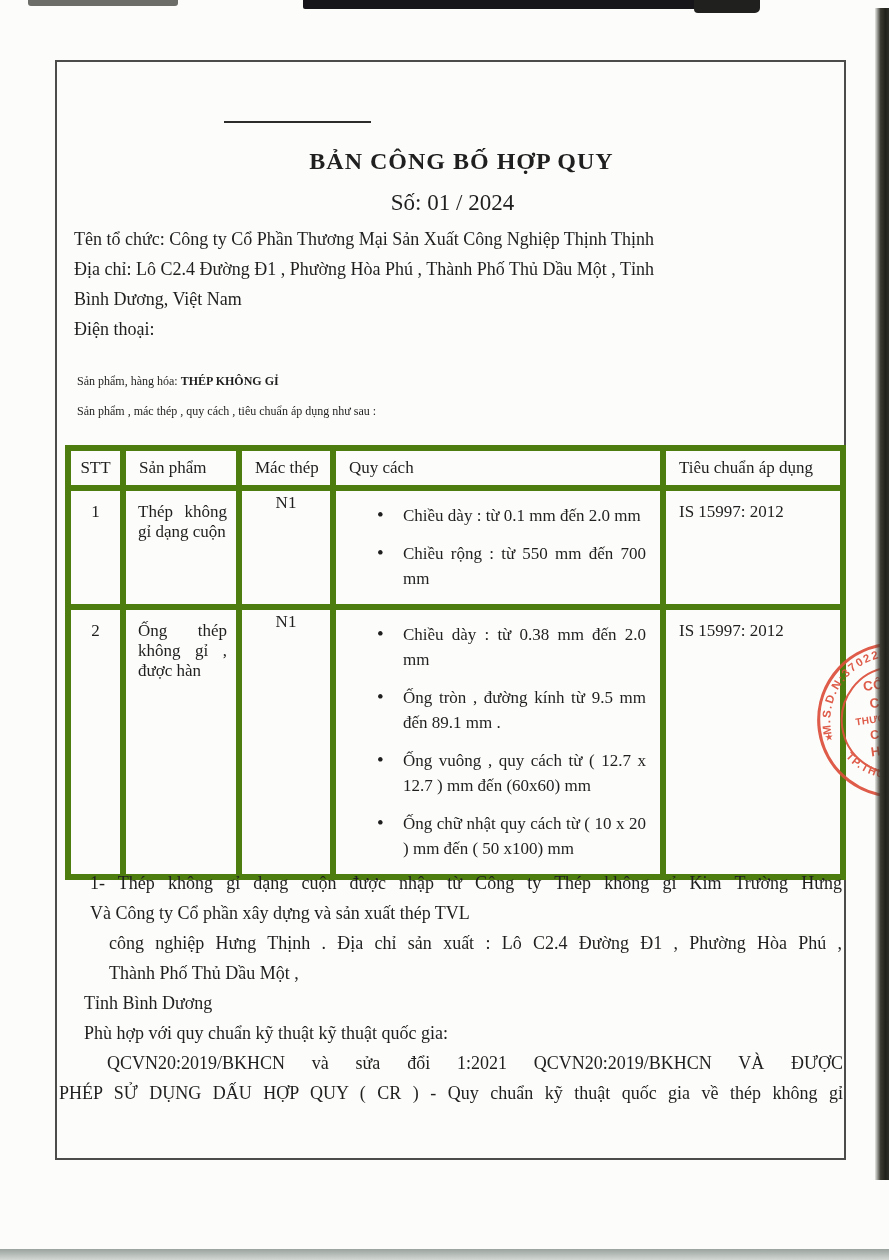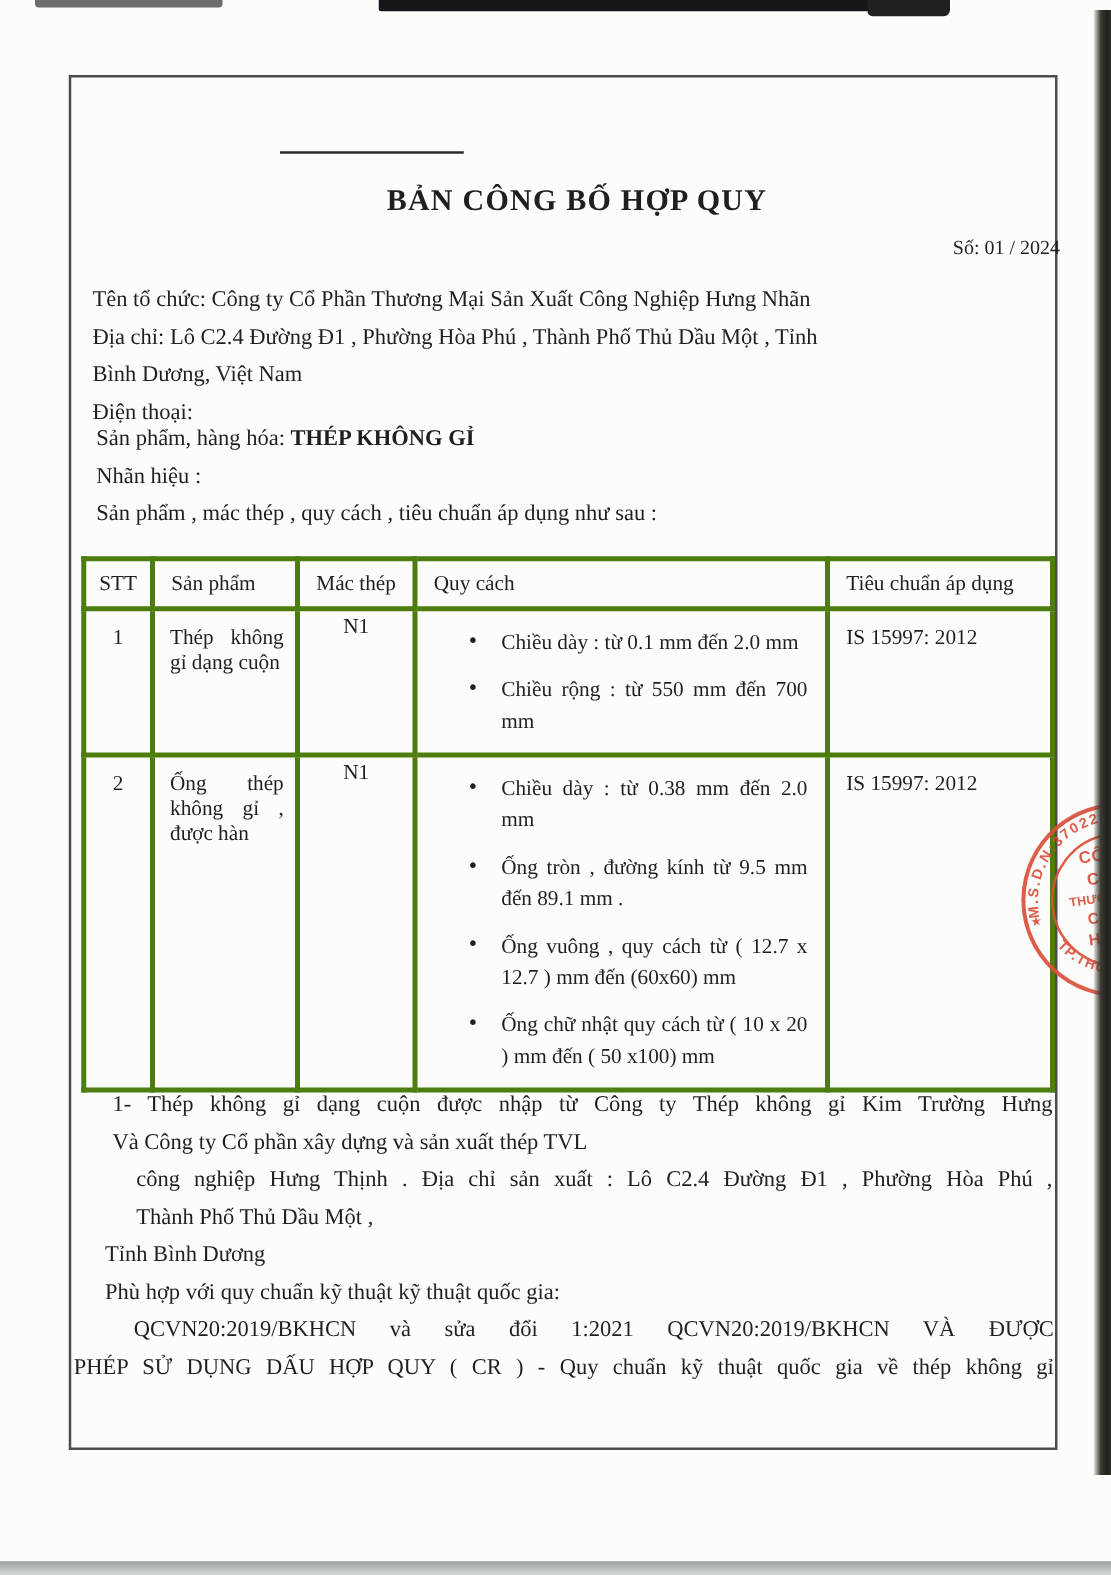--- a/index.html
+++ b/index.html
@@ -25,29 +25,29 @@
     border:2px solid #4c4c4a;
   }
   .abs { position:absolute; }
   
   .motto-block { left:0; top:10px; width:520px; text-align:center; }
   .motto-l1 { font-weight:bold; font-size:16.5px; letter-spacing:.2px; line-height:24px; }
   .motto-l2 { font-weight:bold; font-size:15px; line-height:22px; }
   .motto-underline { left:167px; top:59px; width:147px; height:2px; background:#2c2c2a; }
   .doc-title { left:0; top:86px; width:791px; text-align:center;
     font-weight:bold; font-size:24px; letter-spacing:1px; padding-left:18px; }
-  .doc-number { left:0; top:128px; width:791px; text-align:right; font-size:16px; }
+  .doc-number { left:0; top:128px; width:791px; text-align:center; font-size:23px; }
   
   .org-block { left:17px; top:162px; width:752px; font-size:18px; line-height:30px; }
-  .product-block { left:20px; top:273px; width:750px; font-size:18px; line-height:30px; }
+  .product-block { left:20px; top:304px; width:750px; font-size:12px; line-height:30px; }
   .bold { font-weight:bold; }
   
   table.spec { position:absolute; left:8px; top:383px; width:775px;
     border-collapse:collapse; table-layout:fixed; font-size:17px; }
-  table.spec th, table.spec td { border:4px solid #4d7c0f; vertical-align:top; font-weight:normal; }
+  table.spec th, table.spec td { border:6px solid #4d7c0f; vertical-align:top; font-weight:normal; }
   table.spec thead th { height:40px; vertical-align:middle; text-align:left; padding:0 0 0 13px; font-size:17px; }
   table.spec thead th.c-stt { text-align:center; padding:0; }
   tr.row-1 { height:102px; }
   tr.row-2 { height:227px; }
   td.cell-stt { text-align:center; padding-top:11px; }
   td.cell-grade { text-align:center; padding-top:2px; }
   td.cell-product { padding:11px 9px 0 12px; text-align:justify; }
   td.cell-standard { padding:11px 6px 0 13px; }
   ul.spec-list { list-style:none; margin:0; padding:12px 14px 0 67px; }
   ul.spec-list li { position:relative; margin-bottom:13px; text-align:justify; line-height:25px; }
@@ -98,29 +98,28 @@
   </svg>
 
   <div class="frame">
 
     <div class="abs motto-underline"></div>
 
     <div class="abs doc-title">BẢN CÔNG BỐ HỢP QUY</div>
     <div class="abs doc-number">Số: 01 / 2024</div>
 
     <div class="abs org-block">
-      <div class="nline">Tên tổ chức: Công ty Cổ Phần Thương Mại Sản Xuất Công Nghiệp Hưng Nhãn</div>
+      <div class="nline">Tên tổ chức: Công ty Cổ Phần Thương Mại Sản Xuất Công Nghiệp Thịnh Thịnh</div>
       <div class="nline">Địa chỉ: Lô C2.4 Đường Đ1 , Phường Hòa Phú , Thành Phố Thủ Dầu Một , Tỉnh</div>
       <div class="nline">Bình Dương, Việt Nam</div>
       <div class="nline">Điện thoại:</div>
     </div>
 
     <div class="abs product-block">
       <div class="nline"><span>Sản phẩm, hàng hóa: </span><span class="bold">THÉP KHÔNG GỈ</span></div>
-      <div class="nline">Nhãn hiệu :</div>
       <div class="nline">Sản phẩm , mác thép , quy cách , tiêu chuẩn áp dụng như sau :</div>
     </div>
 
     <table class="spec">
       <colgroup>
           <col style="width:55px">
           <col style="width:116px">
           <col style="width:94px">
           <col style="width:330px">
           <col style="width:180px">

